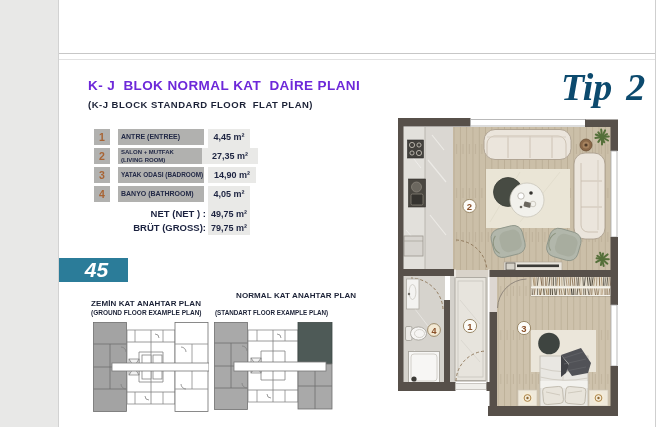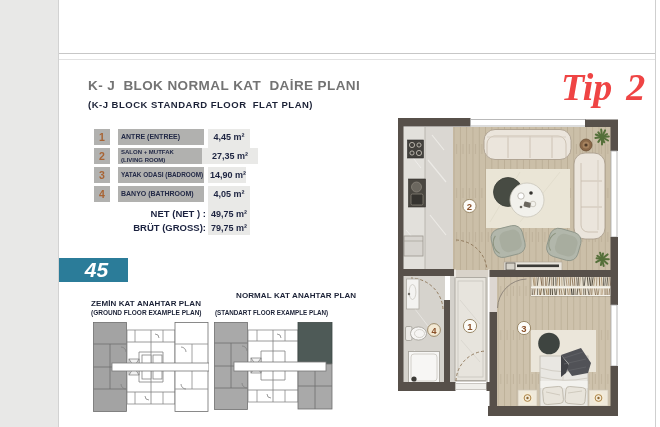--- a/index.html
+++ b/index.html
@@ -11,43 +11,43 @@
 <body>
 
 <div class="abs" style="left:0;top:0;width:58px;height:427px;background:#e8e8e7;border-right:1px solid #d2d2d2;"></div>
 
 <div class="abs" style="left:59px;top:53px;width:597px;height:1px;background:#c7c7c7;"></div>
 
 <div class="abs" style="left:59px;top:59px;width:597px;height:1px;background:#e2e2e2;"></div>
 
 <div class="abs" style="left:655px;top:0;width:1px;height:427px;background:#cfcfcf;"></div>
 
-<div class="abs" style="left:88px;top:78px;font-size:13.5px;font-weight:bold;color:#737373;letter-spacing:0.4px;">K-&nbsp;J&nbsp; BLOK&nbsp;NORMAL&nbsp;KAT&nbsp; DAİRE&nbsp;PLANI</div>
+<div class="abs" style="left:88px;top:78px;font-size:13.5px;font-weight:bold;color:#6d28d9;letter-spacing:0.4px;">K-&nbsp;J&nbsp; BLOK&nbsp;NORMAL&nbsp;KAT&nbsp; DAİRE&nbsp;PLANI</div>
 
 <div class="abs" style="left:88px;top:99px;font-size:9.5px;font-weight:bold;color:#1b2136;letter-spacing:0.5px;">(K-J&nbsp;BLOCK&nbsp;STANDARD&nbsp;FLOOR&nbsp;&nbsp;FLAT&nbsp;PLAN)</div>
 
-<div class="abs" style="left:561px;top:65px;font-family:'Liberation Serif',serif;font-style:italic;font-weight:bold;font-size:38px;color:#ef4444;">Tip<span style="margin-left:14px;">2</span></div>
+<div class="abs" style="left:561px;top:65px;font-family:'Liberation Serif',serif;font-style:italic;font-weight:bold;font-size:38px;color:#0c4a6e;">Tip<span style="margin-left:14px;">2</span></div>
 
 <div class="abs" style="left:94px;top:129px;width:16px;height:16px;background:#b1b1af;color:#a86434;font-weight:bold;font-size:10.5px;text-align:center;line-height:16px;">1</div>
 
 <div class="abs" style="left:118px;top:129px;width:86px;height:16px;background:#b1b1af;color:#232a47;font-weight:bold;font-size:7px;line-height:16px;padding-left:3px;box-sizing:border-box;">ANTRE (ENTREE)</div>
 
 <div class="abs" style="left:208px;top:129px;width:42px;height:22px;background:#e9e9e7;color:#1c2340;font-weight:bold;font-size:9px;line-height:16px;text-align:center;">4,45 m²</div>
 
 <div class="abs" style="left:94px;top:148px;width:16px;height:16px;background:#b1b1af;color:#a86434;font-weight:bold;font-size:10.5px;text-align:center;line-height:16px;">2</div>
 
 <div class="abs" style="left:118px;top:148px;width:86px;height:16px;background:#b1b1af;color:#232a47;font-weight:bold;font-size:6px;line-height:7.5px;padding-left:3px;padding-top:1px;box-sizing:border-box;">SALON + MUTFAK<br>(LIVING ROOM)</div>
 
 <div class="abs" style="left:202px;top:148px;width:56px;height:16px;background:#e9e9e7;color:#1c2340;font-weight:bold;font-size:9px;line-height:16px;text-align:center;">27,35 m²</div>
 
 <div class="abs" style="left:94px;top:167px;width:16px;height:16px;background:#b1b1af;color:#a86434;font-weight:bold;font-size:10.5px;text-align:center;line-height:16px;">3</div>
 
 <div class="abs" style="left:118px;top:167px;width:86px;height:16px;background:#b1b1af;color:#232a47;font-weight:bold;font-size:6.4px;line-height:16px;padding-left:3px;box-sizing:border-box;white-space:nowrap;">YATAK ODASI (BADROOM)</div>
 
-<div class="abs" style="left:208px;top:167px;width:38px;height:16px;background:#e9e9e7;color:#1c2340;font-weight:bold;font-size:9px;line-height:16px;text-align:right;">14,90 m²</div>
+<div class="abs" style="left:208px;top:167px;width:48px;height:16px;background:#e9e9e7;color:#1c2340;font-weight:bold;font-size:9px;line-height:16px;text-align:center;">14,90 m²</div>
 
 <div class="abs" style="left:94px;top:186px;width:16px;height:16px;background:#b1b1af;color:#a86434;font-weight:bold;font-size:10.5px;text-align:center;line-height:16px;">4</div>
 
 <div class="abs" style="left:118px;top:186px;width:86px;height:16px;background:#b1b1af;color:#232a47;font-weight:bold;font-size:7px;line-height:16px;padding-left:3px;box-sizing:border-box;">BANYO (BATHROOM)</div>
 
 <div class="abs" style="left:208px;top:186px;width:42px;height:30px;background:#e9e9e7;color:#1c2340;font-weight:bold;font-size:9px;line-height:16px;text-align:center;">4,05 m²</div>
 
 <div class="abs" style="left:100px;top:207px;width:106px;height:14px;color:#1c2340;font-weight:bold;font-size:9.5px;line-height:14px;text-align:right;">NET (NET ) :</div>
 
 <div class="abs" style="left:208px;top:207px;width:42px;height:14px;background:#e9e9e7;color:#1c2340;font-weight:bold;font-size:9px;line-height:14px;text-align:center;">49,75 m²</div>

